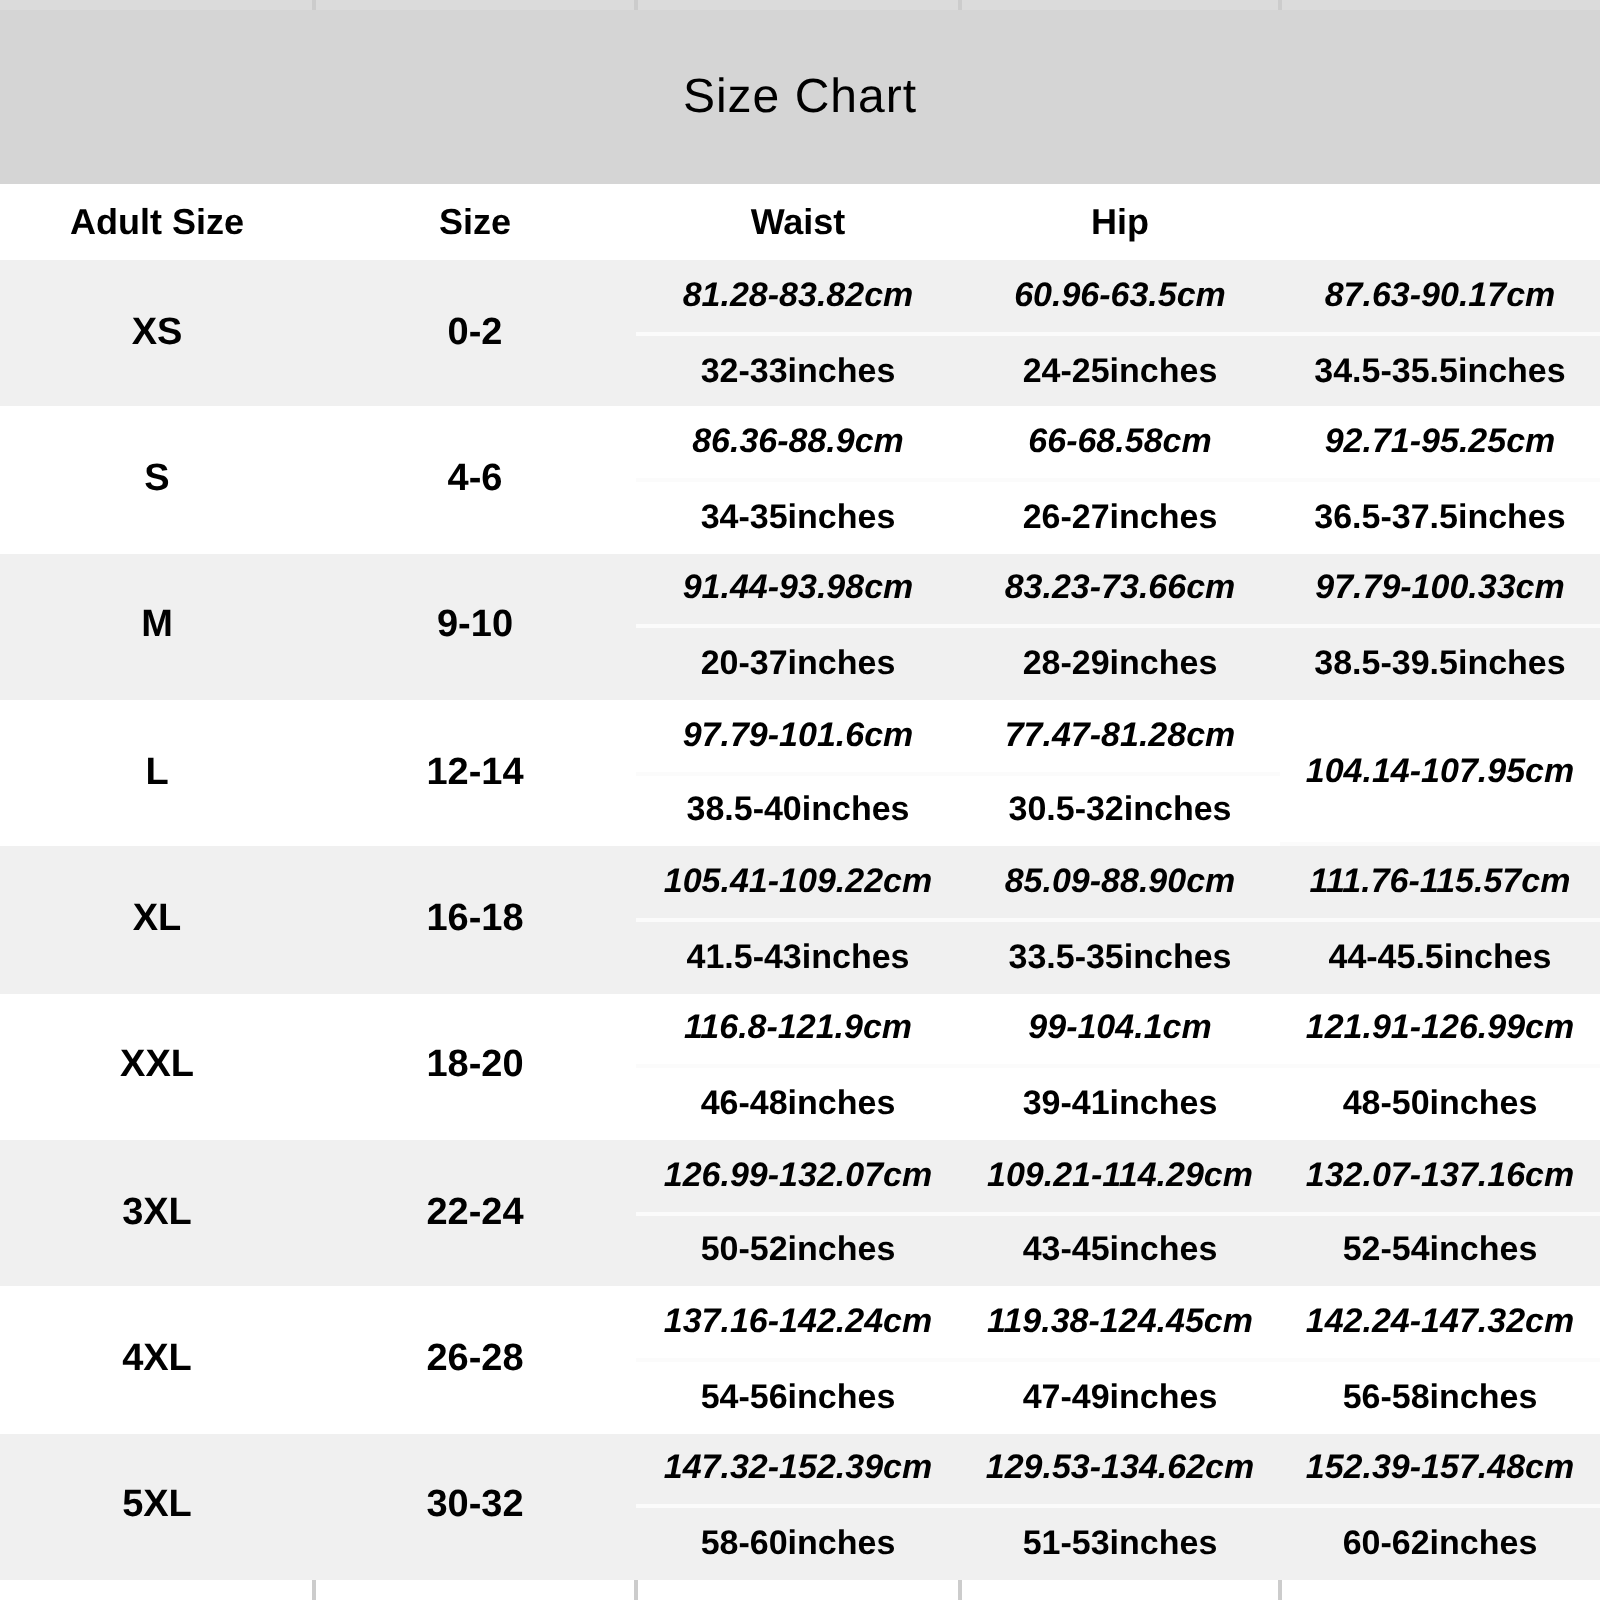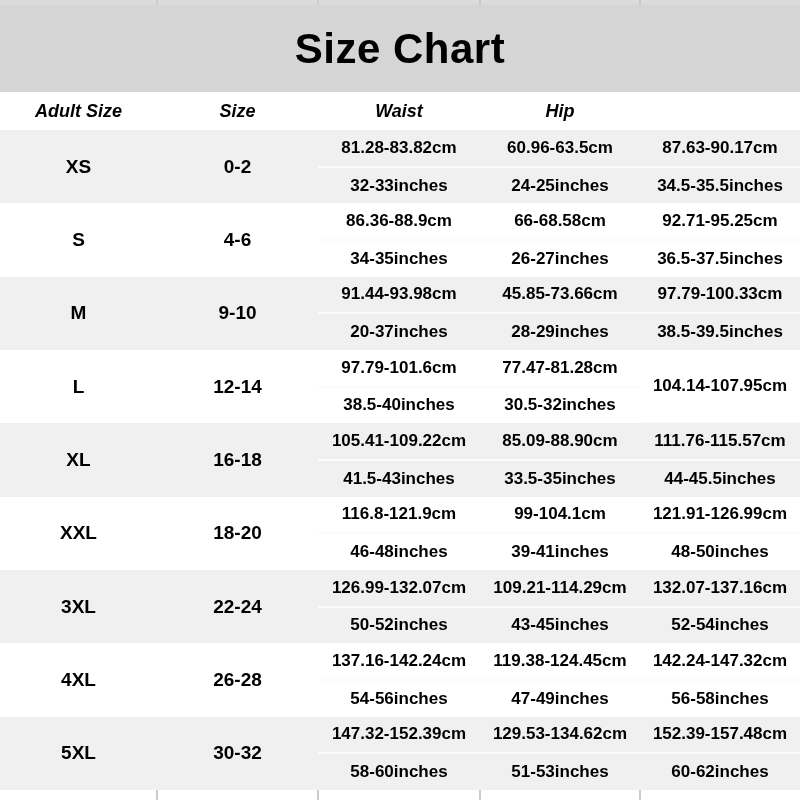--- a/index.html
+++ b/index.html
@@ -44,36 +44,35 @@
 
   .title-band {
     height: 87px;
     background: var(--title-band-bg);
     display: flex;
     align-items: center;
     justify-content: center;
   }
   .title-band h1 {
     margin: 0;
-    font-size: 42px;
-    font-weight: bold;
+    font-size: 24px;
+    font-weight: normal;
     letter-spacing: 0.5px;
   }
 
   .grid-cols {
     display: grid;
     grid-template-columns: 157px 161px 162px 160px 160px;
   }
   .header-row {
     height: 38px;
     background: var(--header-row-bg);
     align-items: center;
     text-align: center;
     font-size: 18px;
-    font-style: italic;
   }
 
   .tbody {
     height: 660px;
     display: flex;
     flex-direction: column;
   }
   .trow { flex: 1 1 0; }
   .tbody .trow:nth-child(odd)  { background: var(--row-shaded-bg); }
   .tbody .trow:nth-child(even) { background: var(--row-plain-bg); }
@@ -89,21 +88,21 @@
     flex-direction: column;
     font-size: 17px;
   }
   .sub {
     flex: 1 1 0;
     display: flex;
     align-items: center;
     justify-content: center;
     white-space: nowrap;
   }
-  .sub.top { border-bottom: 2px solid var(--subrow-divider); }
+  .sub.top { border-bottom: 2px solid var(--subrow-divider); font-style: italic; }
 </style>
 </head>
 <body>
 
 <div class="page">
 
   <div class="edge-strip top">
     <i class="tick"></i>
     <i class="tick"></i>
     <i class="tick"></i>
@@ -157,21 +156,21 @@
   </div>
 
   <div class="trow grid-cols">
     <div class="cell label">M</div>
     <div class="cell label">9-10</div>
     <div class="cell split">
       <div class="sub top">91.44-93.98cm</div>
       <div class="sub">20-37inches</div>
     </div>
     <div class="cell split">
-      <div class="sub top">45.85-73.66cm</div>
+      <div class="sub top">83.23-73.66cm</div>
       <div class="sub">28-29inches</div>
     </div>
     <div class="cell split">
       <div class="sub top">97.79-100.33cm</div>
       <div class="sub">38.5-39.5inches</div>
     </div>
   </div>
 
   <div class="trow grid-cols">
     <div class="cell label">L</div>

